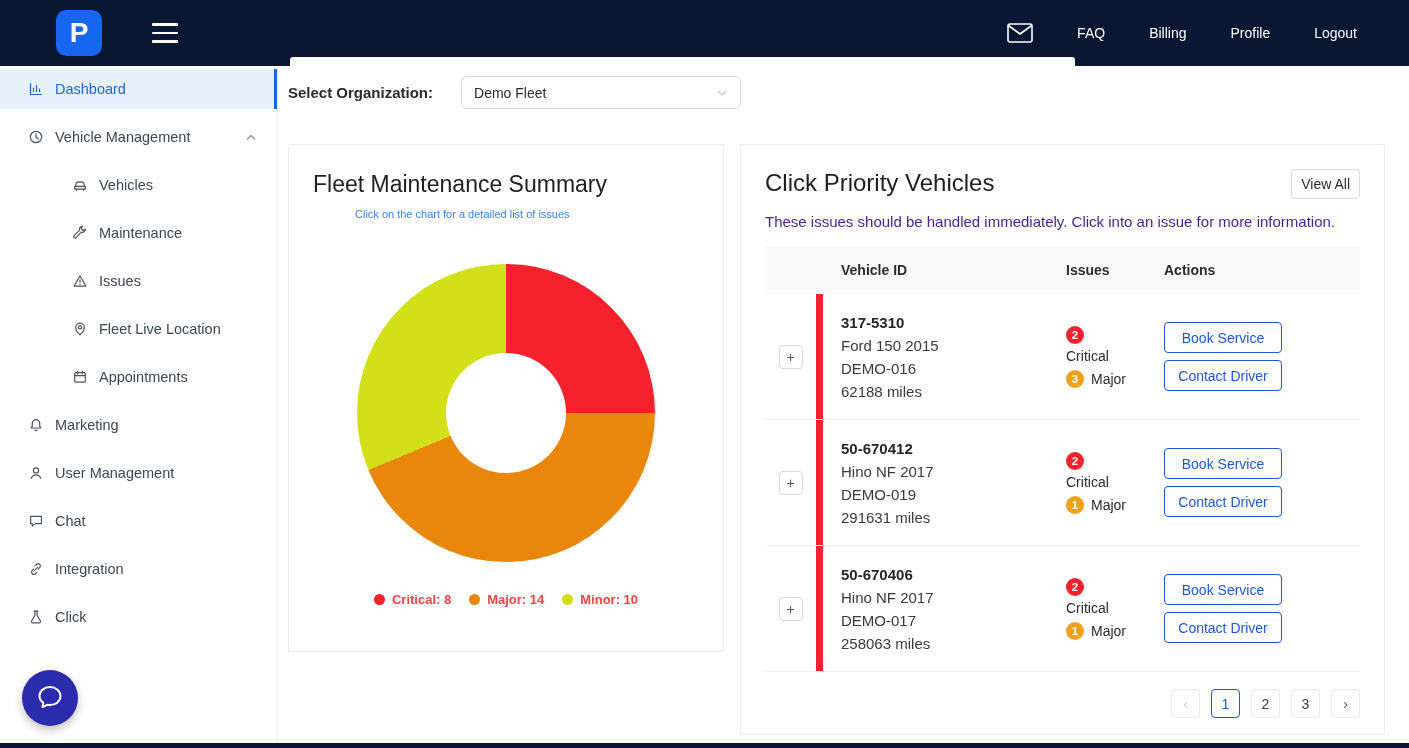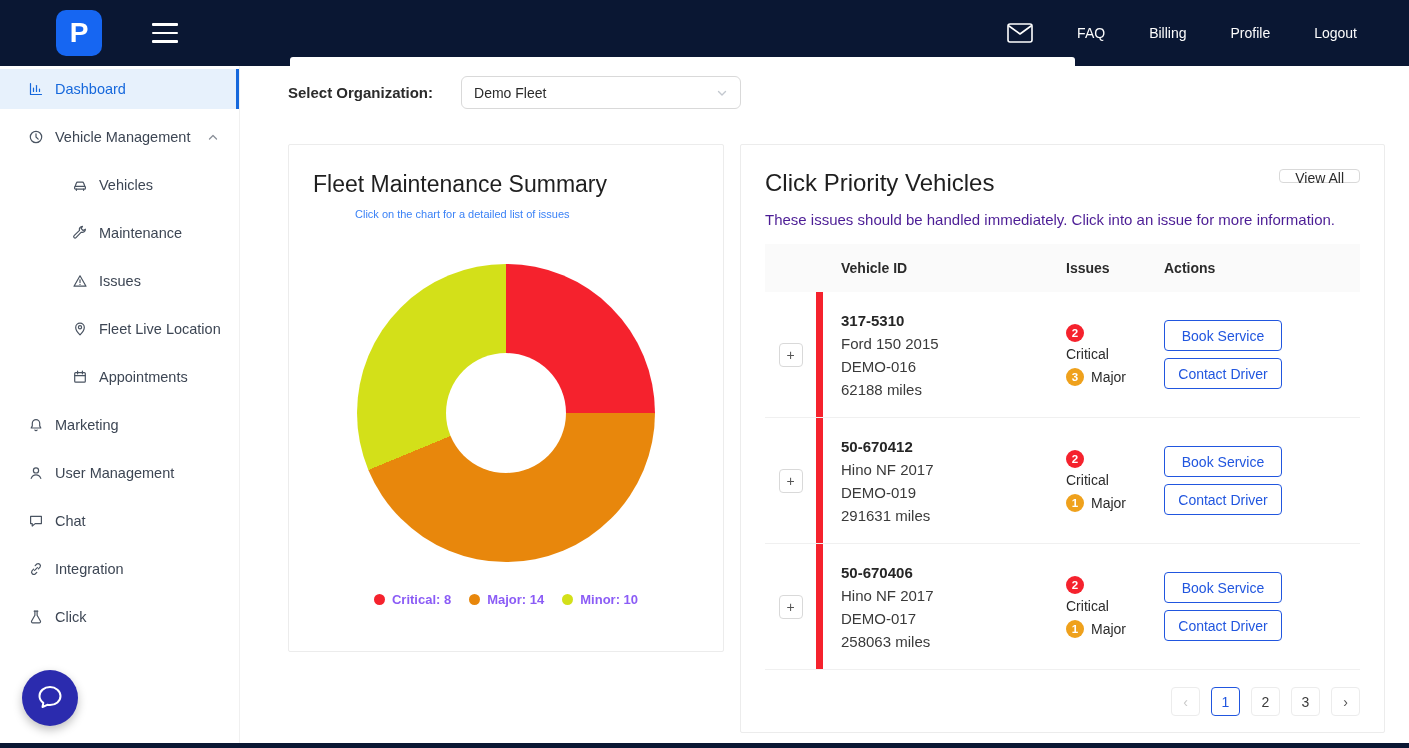--- a/index.html
+++ b/index.html
@@ -14,21 +14,21 @@
   .topbar { position: absolute; top: 0; left: 0; right: 0; height: 66px; background: #0a1733; display: flex; align-items: center; z-index: 5; }
   .logo { width: 46px; height: 46px; margin-left: 56px; background: #1666f2; border-radius: 10px; color: #fff; font-size: 28px; font-weight: 700; display: flex; align-items: center; justify-content: center; cursor: pointer; }
   .hamburger { margin-left: 50px; display: flex; flex-direction: column; gap: 6px; cursor: pointer; }
   .hamburger span { display: block; width: 26px; height: 2.5px; background: #fff; border-radius: 1px; }
   .topnav { margin-left: auto; display: flex; align-items: center; gap: 44px; padding-right: 52px; }
   .topnav a { color: #fdfdfd; font-size: 14px; text-decoration: none; cursor: pointer; }
   .mail { display: flex; cursor: pointer; }
   .header-strip { position: absolute; left: 290px; top: 57px; width: 785px; height: 9px; background: #fff; border-radius: 3px 3px 0 0; z-index: 6; }
 
   
-  .sidebar { position: absolute; top: 66px; left: 0; width: 240px; bottom: 5px; background: #fff; border-right: 1px solid #f0f0f0; padding-top: 3px; z-index: 4; }
+  .sidebar { position: absolute; top: 66px; left: 0; width: 278px; bottom: 5px; background: #fff; border-right: 1px solid #f0f0f0; padding-top: 3px; z-index: 4; }
   .side-item { height: 40px; margin-bottom: 8px; display: flex; align-items: center; gap: 11px; padding-left: 28px; font-size: 14.5px; color: #3d4654; cursor: pointer; position: relative; }
   .side-item .sicon { display: flex; color: #4a5462; }
   .side-item.sub { padding-left: 72px; }
   .side-item.active { background: #e7f1fc; color: #1668dc; border-right: 3px solid #1668dc; }
   .side-item.active .sicon { color: #1668dc; }
   .side-item .chev-up { position: absolute; right: 20px; color: #8a8f98; display: flex; }
 
   .chat-fab { position: absolute; left: 22px; bottom: 22px; width: 56px; height: 56px; border-radius: 50%; background: #2b2bae; border: none; display: flex; align-items: center; justify-content: center; cursor: pointer; box-shadow: 0 4px 10px rgba(0,0,0,.25); z-index: 8; }
 
   .bottom-strip { position: absolute; left: 0; right: 0; bottom: 0; height: 5px; background: #0a1733; z-index: 7; }
@@ -43,28 +43,28 @@
   .cards { display: flex; gap: 16px; margin-top: 35px; align-items: flex-start; }
   .card { background: #fff; border: 1px solid #ececec; border-radius: 2px; }
 
   
   .card-summary { width: 436px; padding: 26px 24px 44px; }
   .card-summary h2 { font-size: 23px; font-weight: 500; color: #1f1f1f; }
   .card-summary .sub { font-size: 11px; color: #3b82f6; margin-top: 10px; margin-left: 42px; }
   .donut { width: 298px; height: 298px; border-radius: 50%; margin: 44px auto 0; position: relative; cursor: pointer; }
   .donut::after { content: ""; position: absolute; inset: 89px; background: #fff; border-radius: 50%; }
   .legend { display: flex; justify-content: center; gap: 18px; margin-top: 30px; }
-  .legend .li { display: flex; align-items: center; gap: 7px; font-size: 13px; font-weight: 700; color: #8b5cf6; }
+  .legend .li { display: flex; align-items: center; gap: 7px; font-size: 13px; font-weight: 700; color: #ef4444; }
   .legend .dot { width: 11px; height: 11px; border-radius: 50%; display: inline-block; }
 
   
   .card-priority { flex: 1; padding: 24px 24px 16px; }
   .cp-head { display: flex; align-items: flex-start; justify-content: space-between; }
   .cp-head h2 { font-size: 24px; font-weight: 500; color: #1f1f1f; }
-  .view-all { height: 14px; padding: 0 15px; border: 1px solid #d9d9d9; border-radius: 4px; background: #fff; font-size: 14px; color: #2b2b2b; cursor: pointer; }
+  .view-all { height: 30px; padding: 0 9px; border: 1px solid #d9d9d9; border-radius: 4px; background: #fff; font-size: 14px; color: #2b2b2b; cursor: pointer; }
   .cp-sub { font-size: 15px; color: #4c1d95; margin-top: 14px; }
 
   .table { margin-top: 16px; }
   .thead { display: flex; align-items: center; height: 48px; background: #fafafa; font-size: 14px; font-weight: 600; color: #2b2b2b; }
   .hc-spacer { width: 58px; }
   .hc-vehicle { width: 243px; padding-left: 18px; }
   .hc-issues { width: 98px; }
   .hc-actions { flex: 1; }
 
   .trow { display: flex; align-items: center; border-bottom: 1px solid #f0f0f0; min-height: 126px; }

